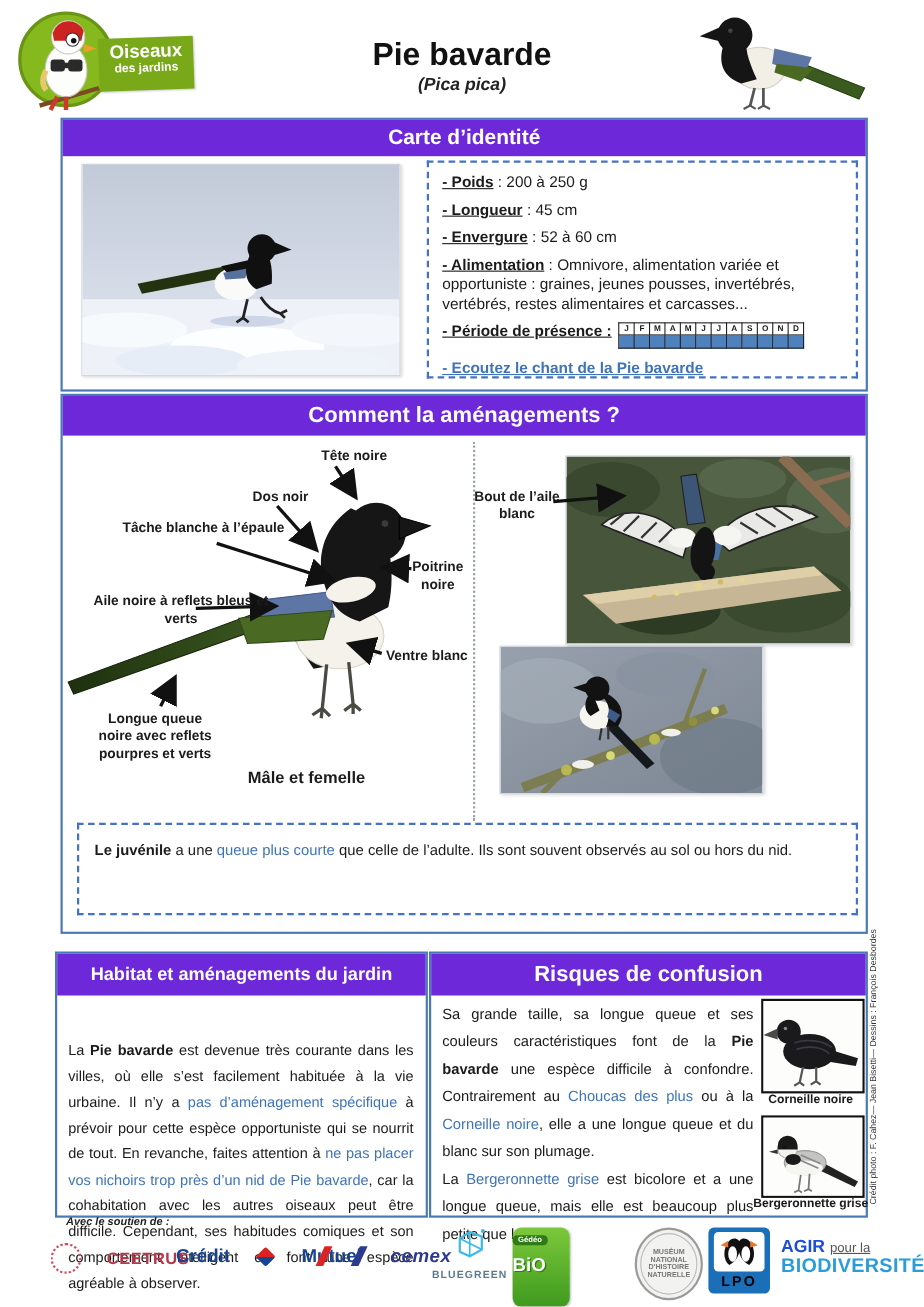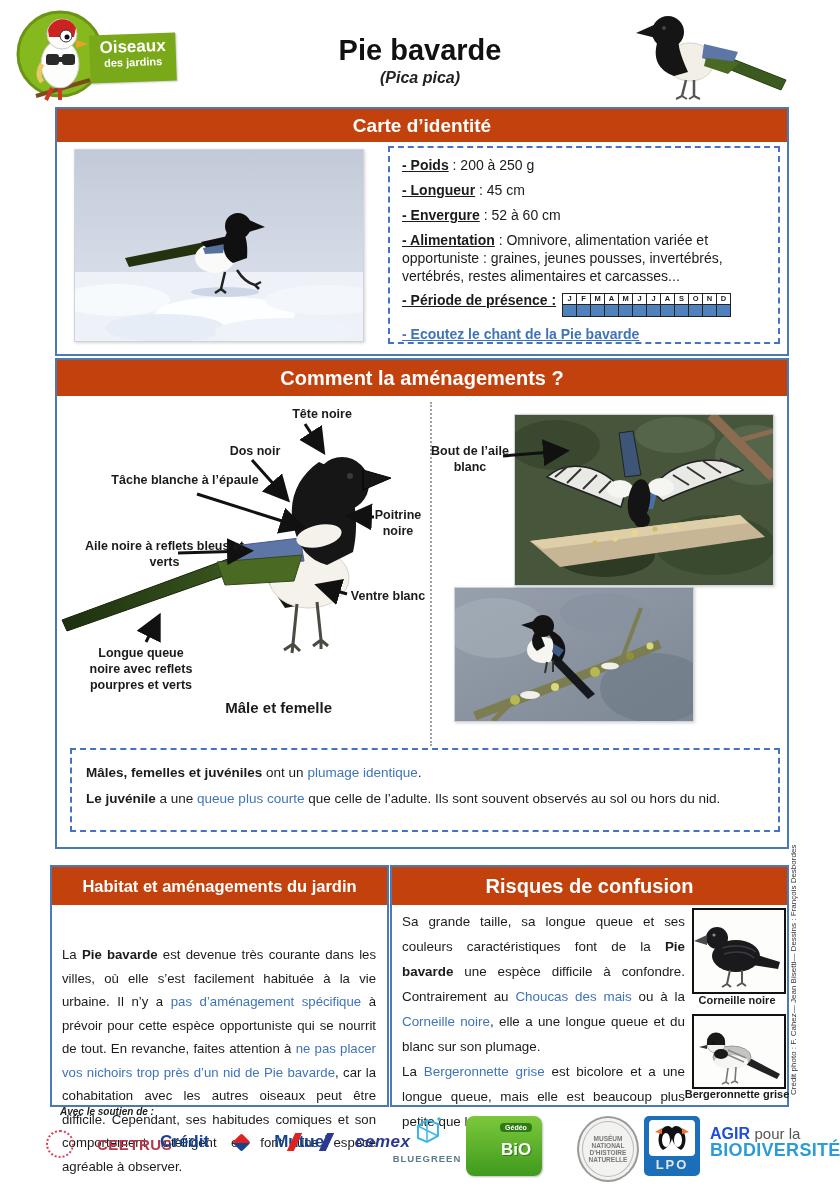--- a/index.html
+++ b/index.html
@@ -10,21 +10,21 @@
   .logo-wrap{left:16px;top:8px;width:160px;height:94px;}
   .logo-banner{position:absolute;left:74px;top:26px;width:86px;height:44px;background:#79a818;
     transform:rotate(-2deg);color:#fff;text-align:center;padding-top:4px;box-shadow:1px 1px 2px rgba(0,0,0,.2);}
   .logo-banner .l1{font-size:17px;font-weight:bold;line-height:18px;}
   .logo-banner .l2{font-size:11px;font-weight:bold;line-height:12px;}
   .title-block{left:250px;top:34px;width:340px;text-align:center;}
   .title{font-size:29px;font-weight:bold;color:#111;}
   .subtitle{font-size:16px;font-style:italic;font-weight:bold;color:#222;margin-top:2px;}
   
   .sec{border:2px solid #4a7ab5;background:#fff;}
-  .sec-header{background:#c2410c;color:#fff;font-weight:bold;text-align:center;}
+  .sec-header{background:#6d28d9;color:#fff;font-weight:bold;text-align:center;}
   .sec1{left:55px;top:107px;width:730px;height:245px;}
   .sec1 .sec-header{height:33px;line-height:33px;font-size:19px;}
   .sec2{left:55px;top:358px;width:730px;height:487px;}
   .sec2 .sec-header{height:36px;line-height:36px;font-size:20px;}
   .sec3{left:50px;top:865px;width:335px;height:238px;}
   .sec3 .sec-header{height:38px;line-height:38px;font-size:16.5px;}
   .sec4{left:390px;top:865px;width:395px;height:238px;}
   .sec4 .sec-header{height:38px;line-height:38px;font-size:20px;}
   
   .photo-frame{border:1px solid #cfd4da;box-shadow:1px 1px 3px rgba(0,0,0,.18);background:#fff;}
@@ -68,34 +68,34 @@
   .ceetrus-text{font-size:15px;font-weight:bold;color:#b5374a;letter-spacing:.5px;}
   .cm{left:160px;top:1132px;font-size:17px;font-weight:bold;color:#16448f;}
   .cm-ico{display:inline-block;width:13px;height:13px;transform:rotate(45deg);margin:0 3px;
     background:linear-gradient(135deg,#d22 50%,#16448f 50%);border-radius:2px;}
   .cemex{left:291px;top:1132px;}
   .cemex-slash{display:inline-block;width:7px;height:18px;background:#d22;transform:skewX(-25deg);margin-right:2px;}
   .cemex-slash.b{background:#2b3990;}
   .cemex-text{font-size:17px;font-weight:bold;color:#2b3990;letter-spacing:.5px;font-style:italic;}
   .bluegreen{left:392px;top:1116px;width:70px;text-align:center;}
   .bluegreen-text{font-size:9.5px;font-weight:bold;color:#5b7b8e;letter-spacing:1px;margin-top:1px;}
-  .biobox{left:466px;top:1116px;width:52px;height:60px;background:linear-gradient(#7cc83c,#3f9a1e);
-    border-radius:8px;text-align:center;color:#fff;box-shadow:1px 1px 2px rgba(0,0,0,.25);padding-left:24px;}
+  .biobox{left:466px;top:1116px;width:52px;height:72px;background:linear-gradient(#7cc83c,#3f9a1e);
+    border-radius:8px;color:#fff;box-shadow:1px 1px 2px rgba(0,0,0,.25);}
   .bio-top{font-size:7px;font-weight:bold;background:#2f7a14;border-radius:4px;display:inline-block;
     padding:1px 5px;margin-top:5px;}
   .bio-main{font-size:17px;font-weight:bold;margin-top:6px;text-shadow:1px 1px 0 #2f7a14;}
   .museum{left:577px;top:1116px;width:58px;height:62px;border:2px solid #9a9a9a;border-radius:50%;
     outline:1px solid #bbb;outline-offset:-6px;display:flex;align-items:center;justify-content:center;
     font-size:6.5px;font-weight:bold;color:#777;text-align:center;background:#f2f2f0;}
   .lpo{left:644px;top:1116px;width:56px;height:60px;background:#1a6fb8;border-radius:5px;text-align:center;}
   .lpo-inner{margin:4px auto 0;width:46px;height:36px;background:#fff;border-radius:4px;}
-  .lpo-text{color:#e5e5e5;font-weight:bold;font-size:13px;letter-spacing:2px;line-height:18px;}
+  .lpo-text{color:#000000;font-weight:bold;font-size:13px;letter-spacing:2px;line-height:18px;}
   .agir{left:710px;top:1126px;line-height:16px;}
   .agir-1{font-size:16px;font-weight:bold;color:#1d4ed8;}
-  .agir-2{font-size:15px;color:#555;}
+  .agir-2{font-size:12px;color:#555;text-decoration:underline;}
   .agir-3{font-size:18px;font-weight:bold;color:#2a9cd8;letter-spacing:.3px;}
   
   .credit-vert{left:789px;top:822px;height:296px;width:16px;writing-mode:vertical-rl;
     transform:rotate(180deg);font-size:8px;color:#333;text-align:center;}
   .arrow-overlay{position:absolute;left:0;top:0;width:840px;height:1188px;pointer-events:none;z-index:5;}
 </style>
 </head>
 <body>
 
 <div class="page">
@@ -312,21 +312,20 @@
       <ellipse cx="88" cy="62" rx="16" ry="13" fill="#f6f5f0"></ellipse>
       <path d="M95,42 C110,48 114,62 107,72 L96,73 C101,60 99,50 91,44 Z" fill="#121212"></path>
       <polygon points="99,56 109,62 104,69 97,64" fill="#3e5a86"></polygon>
       <circle cx="88" cy="38" r="11" fill="#121212"></circle>
       <polygon points="79,33 66,37 79,42" fill="#121212"></polygon>
       <path d="M80,44 C75,52 77,59 82,63 L90,58 C87,50 85,46 84,44 Z" fill="#121212"></path>
       <path d="M92,74 L90,85 M98,73 L98,84" stroke="#333" stroke-width="2"></path>
     </svg>
 
     <div class="abs note-dashbox">
-      <div class="note-line"><span class="sg-b">Mâles, femelles et juvéniles</span><span> ont un </span><span class="sg-blue">plumage identique</span><span>.</span></div>
       <div class="note-line"><span class="sg-b">Le juvénile</span><span> a une </span><span class="sg-blue">queue plus courte</span><span> que celle de l’adulte. Ils sont souvent observés au sol ou hors du nid.</span></div>
     </div>
   </section>
 
   <svg class="arrow-overlay">
     <defs>
       <marker id="ah" markerWidth="9" markerHeight="9" refX="7" refY="4.5" orient="auto">
         <polygon points="0,0 9,4.5 0,9" fill="#111"></polygon>
       </marker>
     </defs>
@@ -341,21 +340,21 @@
   </svg>
 
   <section class="abs sec sec3">
     <div class="sec-header">Habitat et aménagements du jardin</div>
     <div class="habitat-body"><span>La </span><span class="sg-b">Pie bavarde</span><span> est devenue très courante dans les villes, où elle s’est facilement habituée à la vie urbaine. Il n’y a </span><span class="sg-blue">pas d’aménagement spécifique</span><span> à prévoir pour cette espèce opportuniste qui se nourrit de tout. En revanche, faites attention à </span><span class="sg-blue">ne pas placer vos nichoirs trop près d’un nid de Pie bavarde</span><span>, car la cohabitation avec les autres oiseaux peut être difficile. Cependant, ses habitudes comiques et son comportement intelligent en font une espèce agréable à observer.</span></div>
   </section>
 
   <section class="abs sec sec4">
     <div class="sec-header">Risques de confusion</div>
     <div class="confusion-body">
-      <p><span>Sa grande taille, sa longue queue et ses couleurs caractéristiques font de la </span><span class="sg-b">Pie bavarde</span><span> une espèce difficile à confondre. Contrairement au </span><span class="sg-blue">Choucas des mais</span><span> ou à la </span><span class="sg-blue">Corneille noire</span><span>, elle a une longue queue et du blanc sur son plumage.</span></p>
+      <p><span>Sa grande taille, sa longue queue et ses couleurs caractéristiques font de la </span><span class="sg-b">Pie bavarde</span><span> une espèce difficile à confondre. Contrairement au </span><span class="sg-blue">Choucas des plus</span><span> ou à la </span><span class="sg-blue">Corneille noire</span><span>, elle a une longue queue et du blanc sur son plumage.</span></p>
       <p><span>La </span><span class="sg-blue">Bergeronnette grise</span><span> est bicolore et a une longue queue, mais elle est beaucoup plus petite que la Pie.</span></p>
     </div>
 
     <div class="bird-frame" style="left:300px;top:41px;width:90px;height:82px;">
       <svg width="90" height="82" viewBox="0 0 90 82">
         <rect width="90" height="82" fill="#fdfdfb"></rect>
         <polygon points="60,44 86,52 84,59 58,55" fill="#1a1a1d"></polygon>
         <ellipse cx="42" cy="46" rx="24" ry="16" fill="#1a1a1d"></ellipse>
         <path d="M28,38 C40,34 54,36 62,42" stroke="#3a3a45" stroke-width="1.5" fill="none"></path>
         <path d="M30,44 C42,40 54,42 60,48" stroke="#3a3a45" stroke-width="1.5" fill="none"></path>

